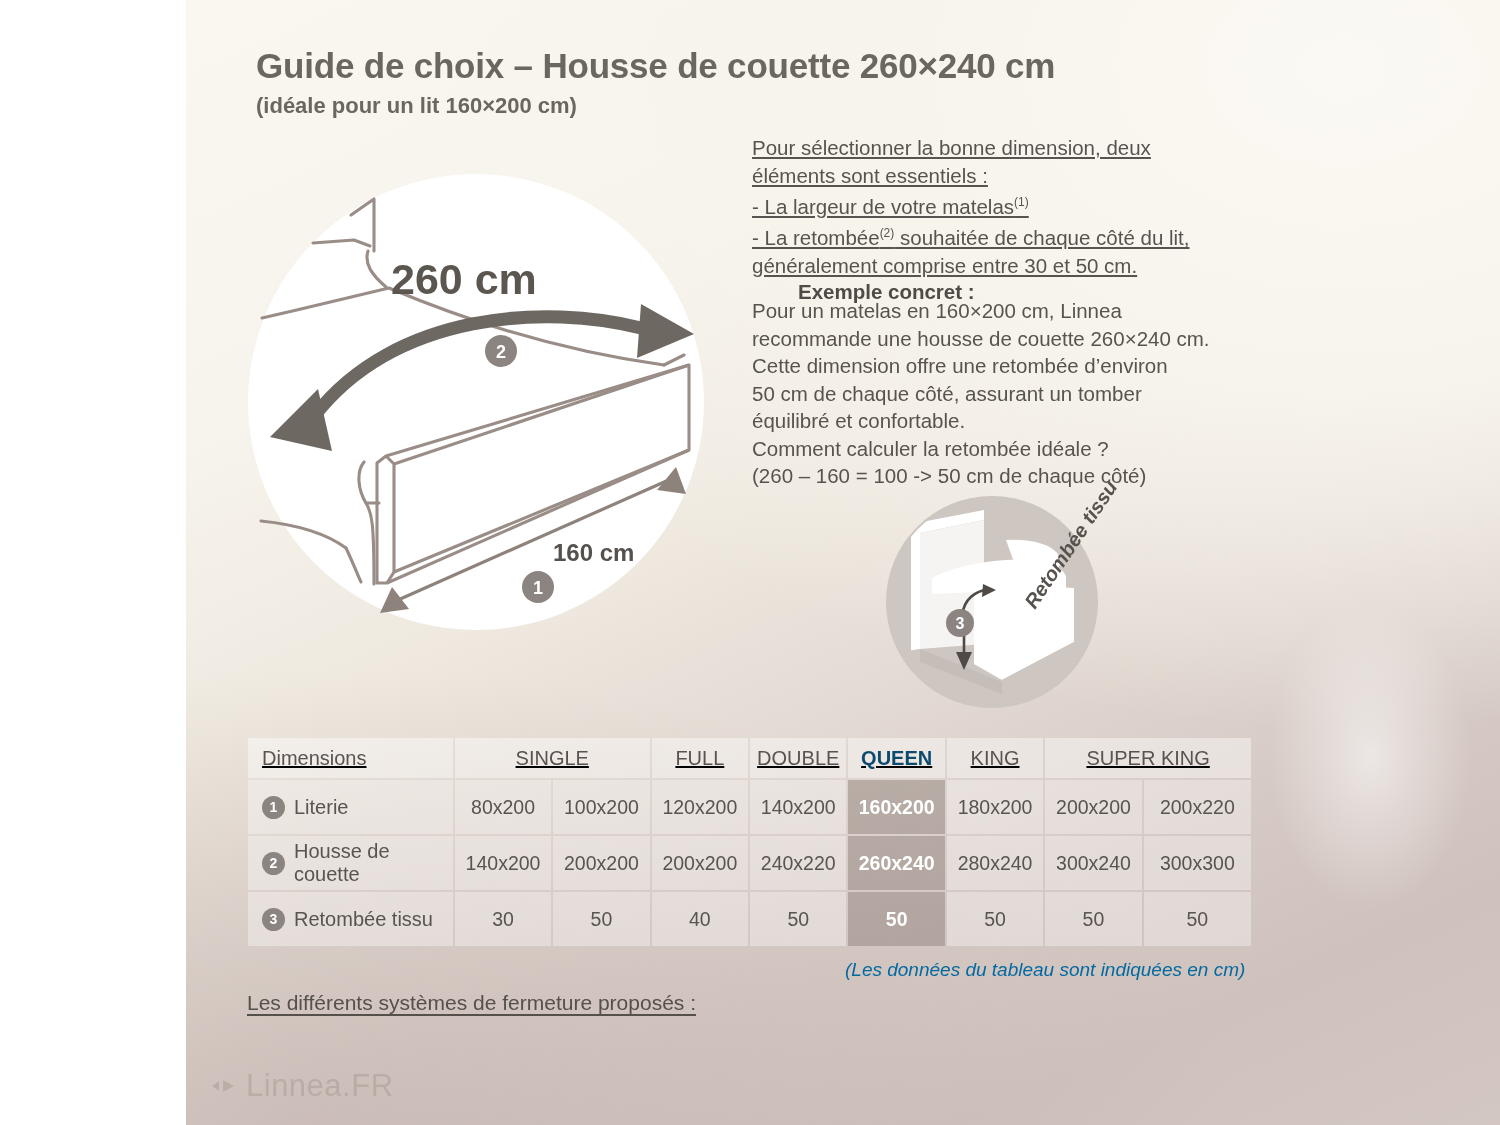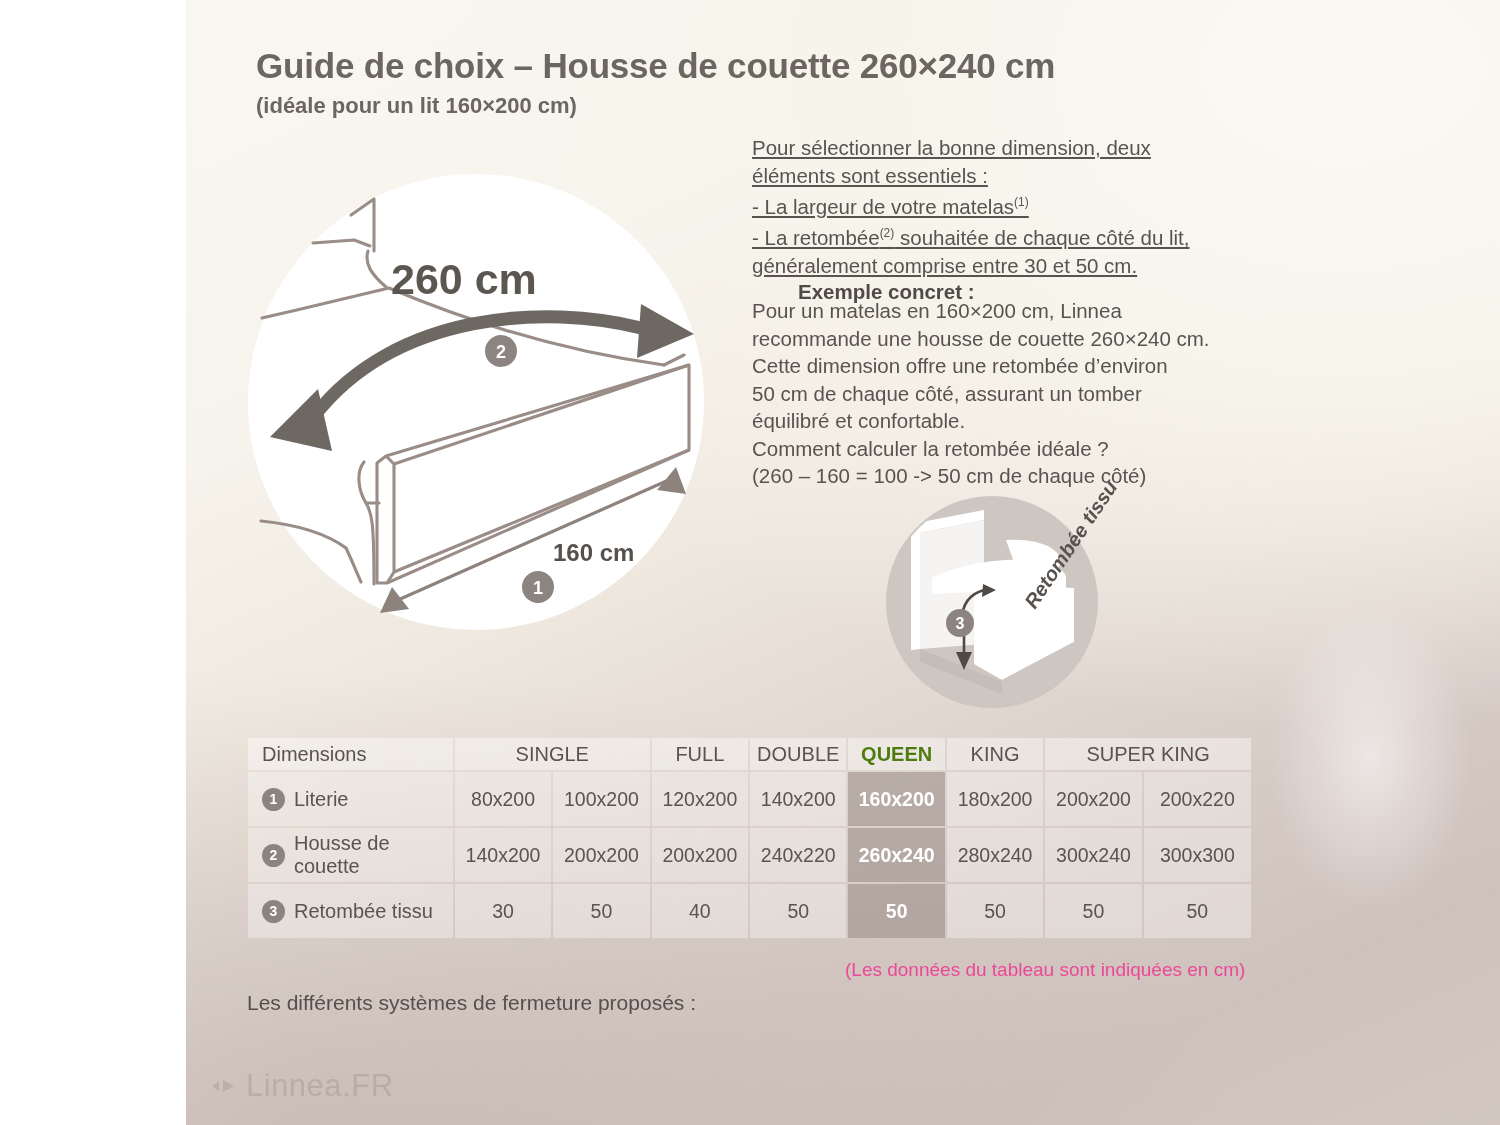--- a/index.html
+++ b/index.html
@@ -92,58 +92,58 @@
     transform: rotate(-56deg); transform-origin: left top;
     white-space: nowrap;
   }
 
   
   #table {
     position: absolute; left: 248px; top: 738px;
     width: 1005px; height: 208px;
   }
   .trow { display: flex; width: 100%; }
-  .hrow { height: 32px; }
+  .hrow { height: 40px; text-decoration: underline; }
   .drow { height: 54px; margin-top: 2px; }
   .cell {
     display: flex; align-items: center; justify-content: center;
     font-size: 19.5px; color: #595450;
     margin-right: 2px;
     background: rgba(255,255,255,0.34);
   }
   .cell.lbl {
     justify-content: flex-start; padding-left: 14px;
     font-size: 20px;
   }
   .cell.hdr { font-size: 20px; color: #585350; background: rgba(255,255,255,0.42); }
-  .cell.hdr.strong { font-weight: bold; color: #4d7c0f; }
+  .cell.hdr.strong { font-weight: bold; color: #0c4a6e; }
   .cell.hl {
     background: rgba(146,132,125,0.50);
     color: #ffffff; font-weight: bold;
   }
 
   .badge {
     flex: 0 0 auto;
     width: 23px; height: 23px; border-radius: 50%;
     background: #8b8480; color: #fff;
     font-size: 14px; font-weight: bold;
     display: flex; align-items: center; justify-content: center;
     margin-right: 9px;
   }
 
   #table-note {
     position: absolute; left: 845px; top: 959px;
-    font-size: 19px; color: #ec4899;
+    font-size: 19px; font-style: italic; color: #0369a1;
     white-space: nowrap;
   }
 
   #closures-head {
     position: absolute; left: 247px; top: 991px;
     font-size: 21px; color: #55504c;
-    text-underline-offset: 4px;
+    text-decoration: underline; text-underline-offset: 4px;
     white-space: nowrap;
   }
   #closures {
     position: absolute; left: 247px; top: 1026px;
     font-size: 21px; color: #55504c;
     white-space: nowrap;
   }
 
   
   #watermark {

